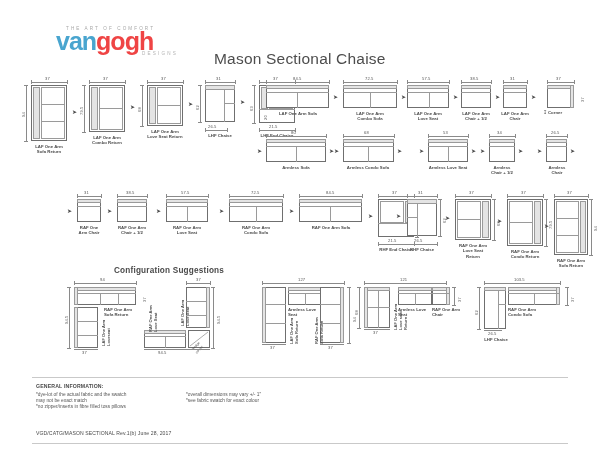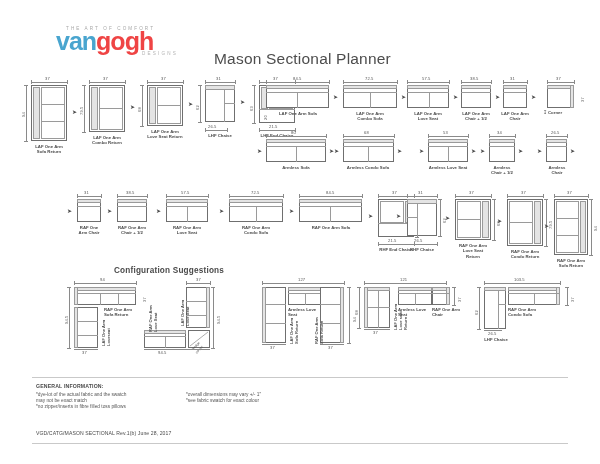--- a/index.html
+++ b/index.html
@@ -99,21 +99,21 @@
 <body>
 
 <div class="page">
 
   <div class="logo">
     <div class="logo-tag">THE ART OF COMFORT</div>
     <div class="logo-word"><span class="logo-van">van</span><span class="logo-gogh">gogh</span></div>
     <div class="logo-sub">DESIGNS</div>
   </div>
 
-  <div class="title">Mason Sectional Planner</div>
+  <div class="title">Mason Sectional Chaise</div>
 
   <div class="piece" style="left:28px; top:82px;">
     <div class="dim" style="left:17px; top:-6px;">37</div>
     <div class="dimline-h" style="left:3px; top:-0.5px; width:36px;"></div>
     <div class="tick-v" style="left:3px; top:-2px;"></div>
       <div class="tick-v" style="left:39px; top:-2px;"></div>
     <div class="dim dim-v" style="left:-7px; top:35px;">94</div>
     <div class="dimline-v" style="left:-2px; top:3px; height:56px;"></div>
     <div class="tick-h" style="left:-4px; top:3px;"></div>
       <div class="tick-h" style="left:-4px; top:59px;"></div>

